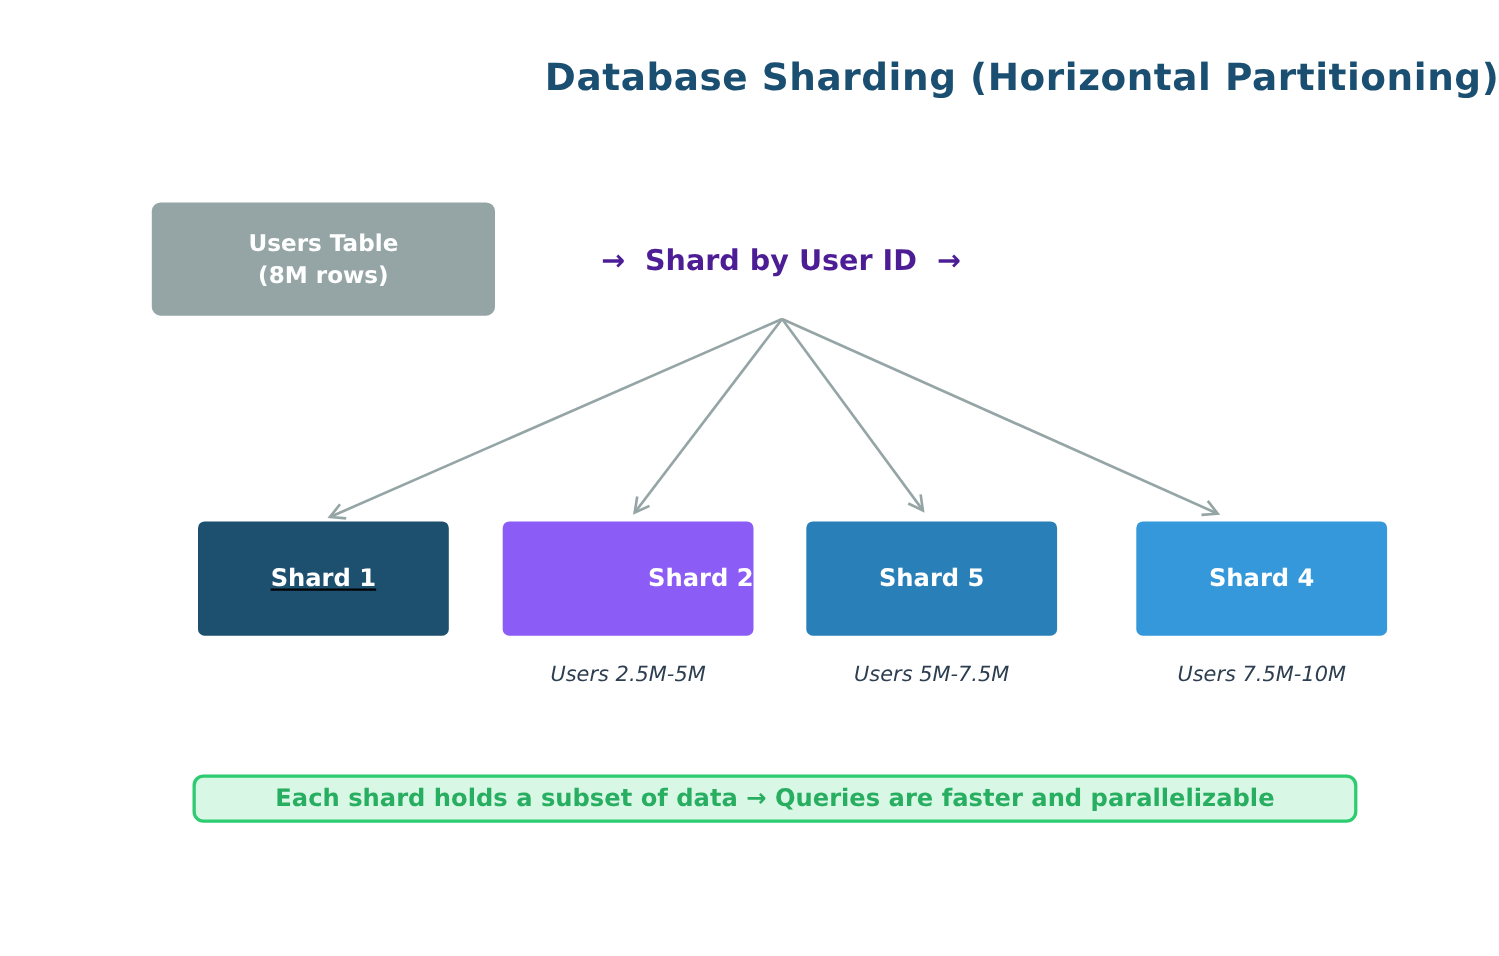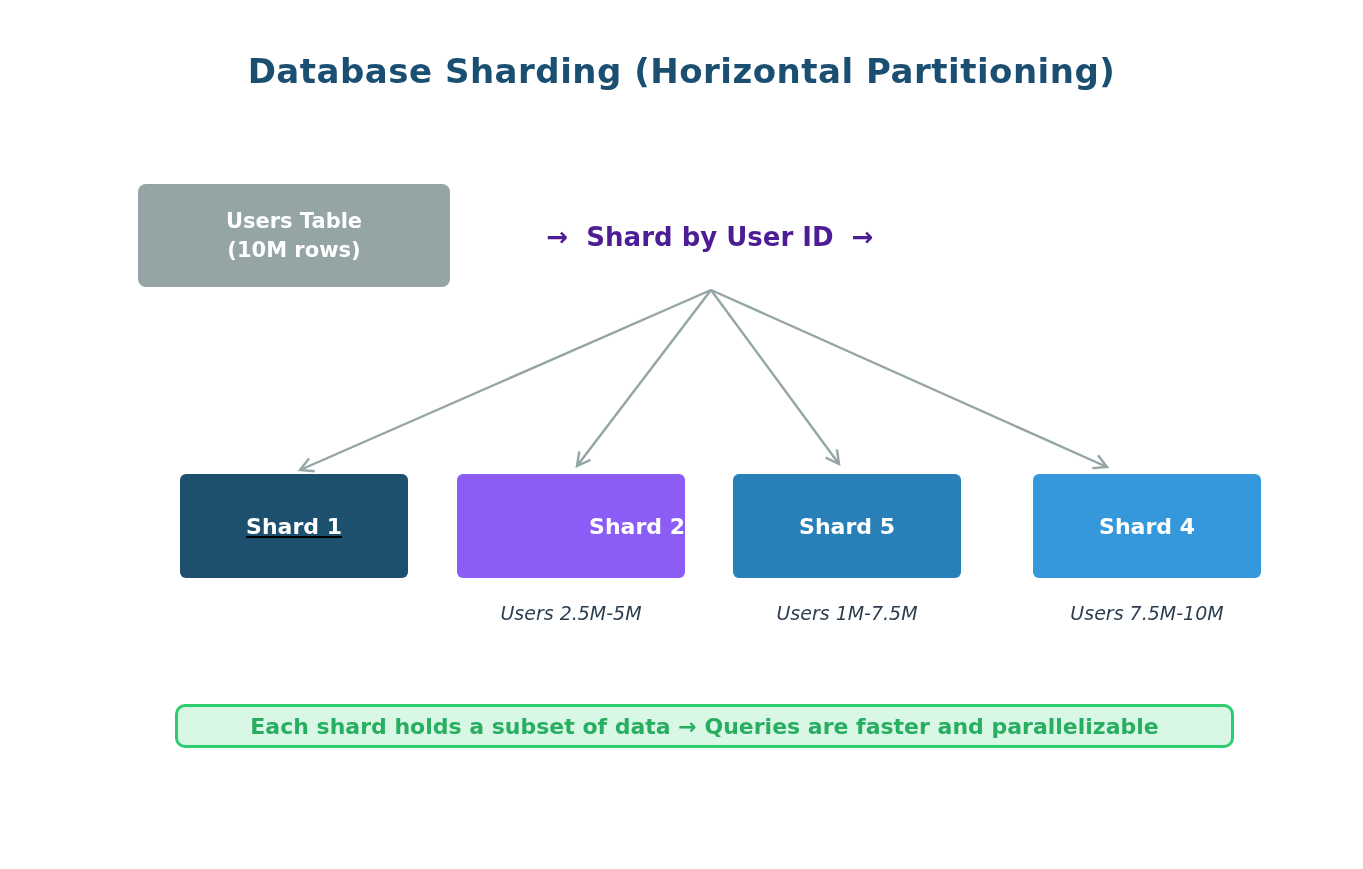--- a/index.html
+++ b/index.html
@@ -103,25 +103,25 @@
     font-size: 22px;
     font-weight: bold;
     white-space: nowrap;
   }
 </style>
 </head>
 <body>
 
 <div class="canvas">
 
-  <div class="diagram-title" style="color: rgb(27, 79, 114);">Database Sharding (Horizontal Partitioning)</div>
+  <div class="diagram-title" style="color: rgb(27, 79, 114); text-align: right;">Database Sharding (Horizontal Partitioning)</div>
 
   <div class="source-box" style="background: rgb(149, 165, 166); color: rgb(255, 255, 255);">
     <span>Users Table</span>
-    <span>(10M rows)</span>
+    <span>(8M rows)</span>
   </div>
 
   <div class="shard-caption" style="color: #4c1d95;">→  Shard by User ID  →</div>
 
   <svg class="arrows-svg" width="1363" height="869">
     <defs>
       <marker id="arrowhead" markerUnits="userSpaceOnUse" markerWidth="20" markerHeight="20" refX="15" refY="9" orient="auto">
         <path d="M2,2 L15,9 L2,16" fill="none" stroke-width="2.4" stroke="#95a5a6"></path>
       </marker>
     </defs>
@@ -143,21 +143,21 @@
     <div class="shard-box" style="background: #8b5cf6; justify-content: flex-end;">
       <span>Shard 2</span>
     </div>
     <div class="shard-range">Users 2.5M-5M</div>
   </div>
 
   <div class="shard-col c2">
     <div class="shard-box" style="background: rgb(41, 128, 185);">
       <span>Shard 5</span>
     </div>
-    <div class="shard-range">Users 1M-7.5M</div>
+    <div class="shard-range">Users 5M-7.5M</div>
   </div>
 
   <div class="shard-col c3">
     <div class="shard-box" style="background: rgb(52, 152, 219);">
       <span>Shard 4</span>
     </div>
     <div class="shard-range">Users 7.5M-10M</div>
   </div>
 
   <div class="note-box" style="background: rgb(217, 247, 229); border-color: rgb(46, 204, 113); color: rgb(39, 174, 96);">

